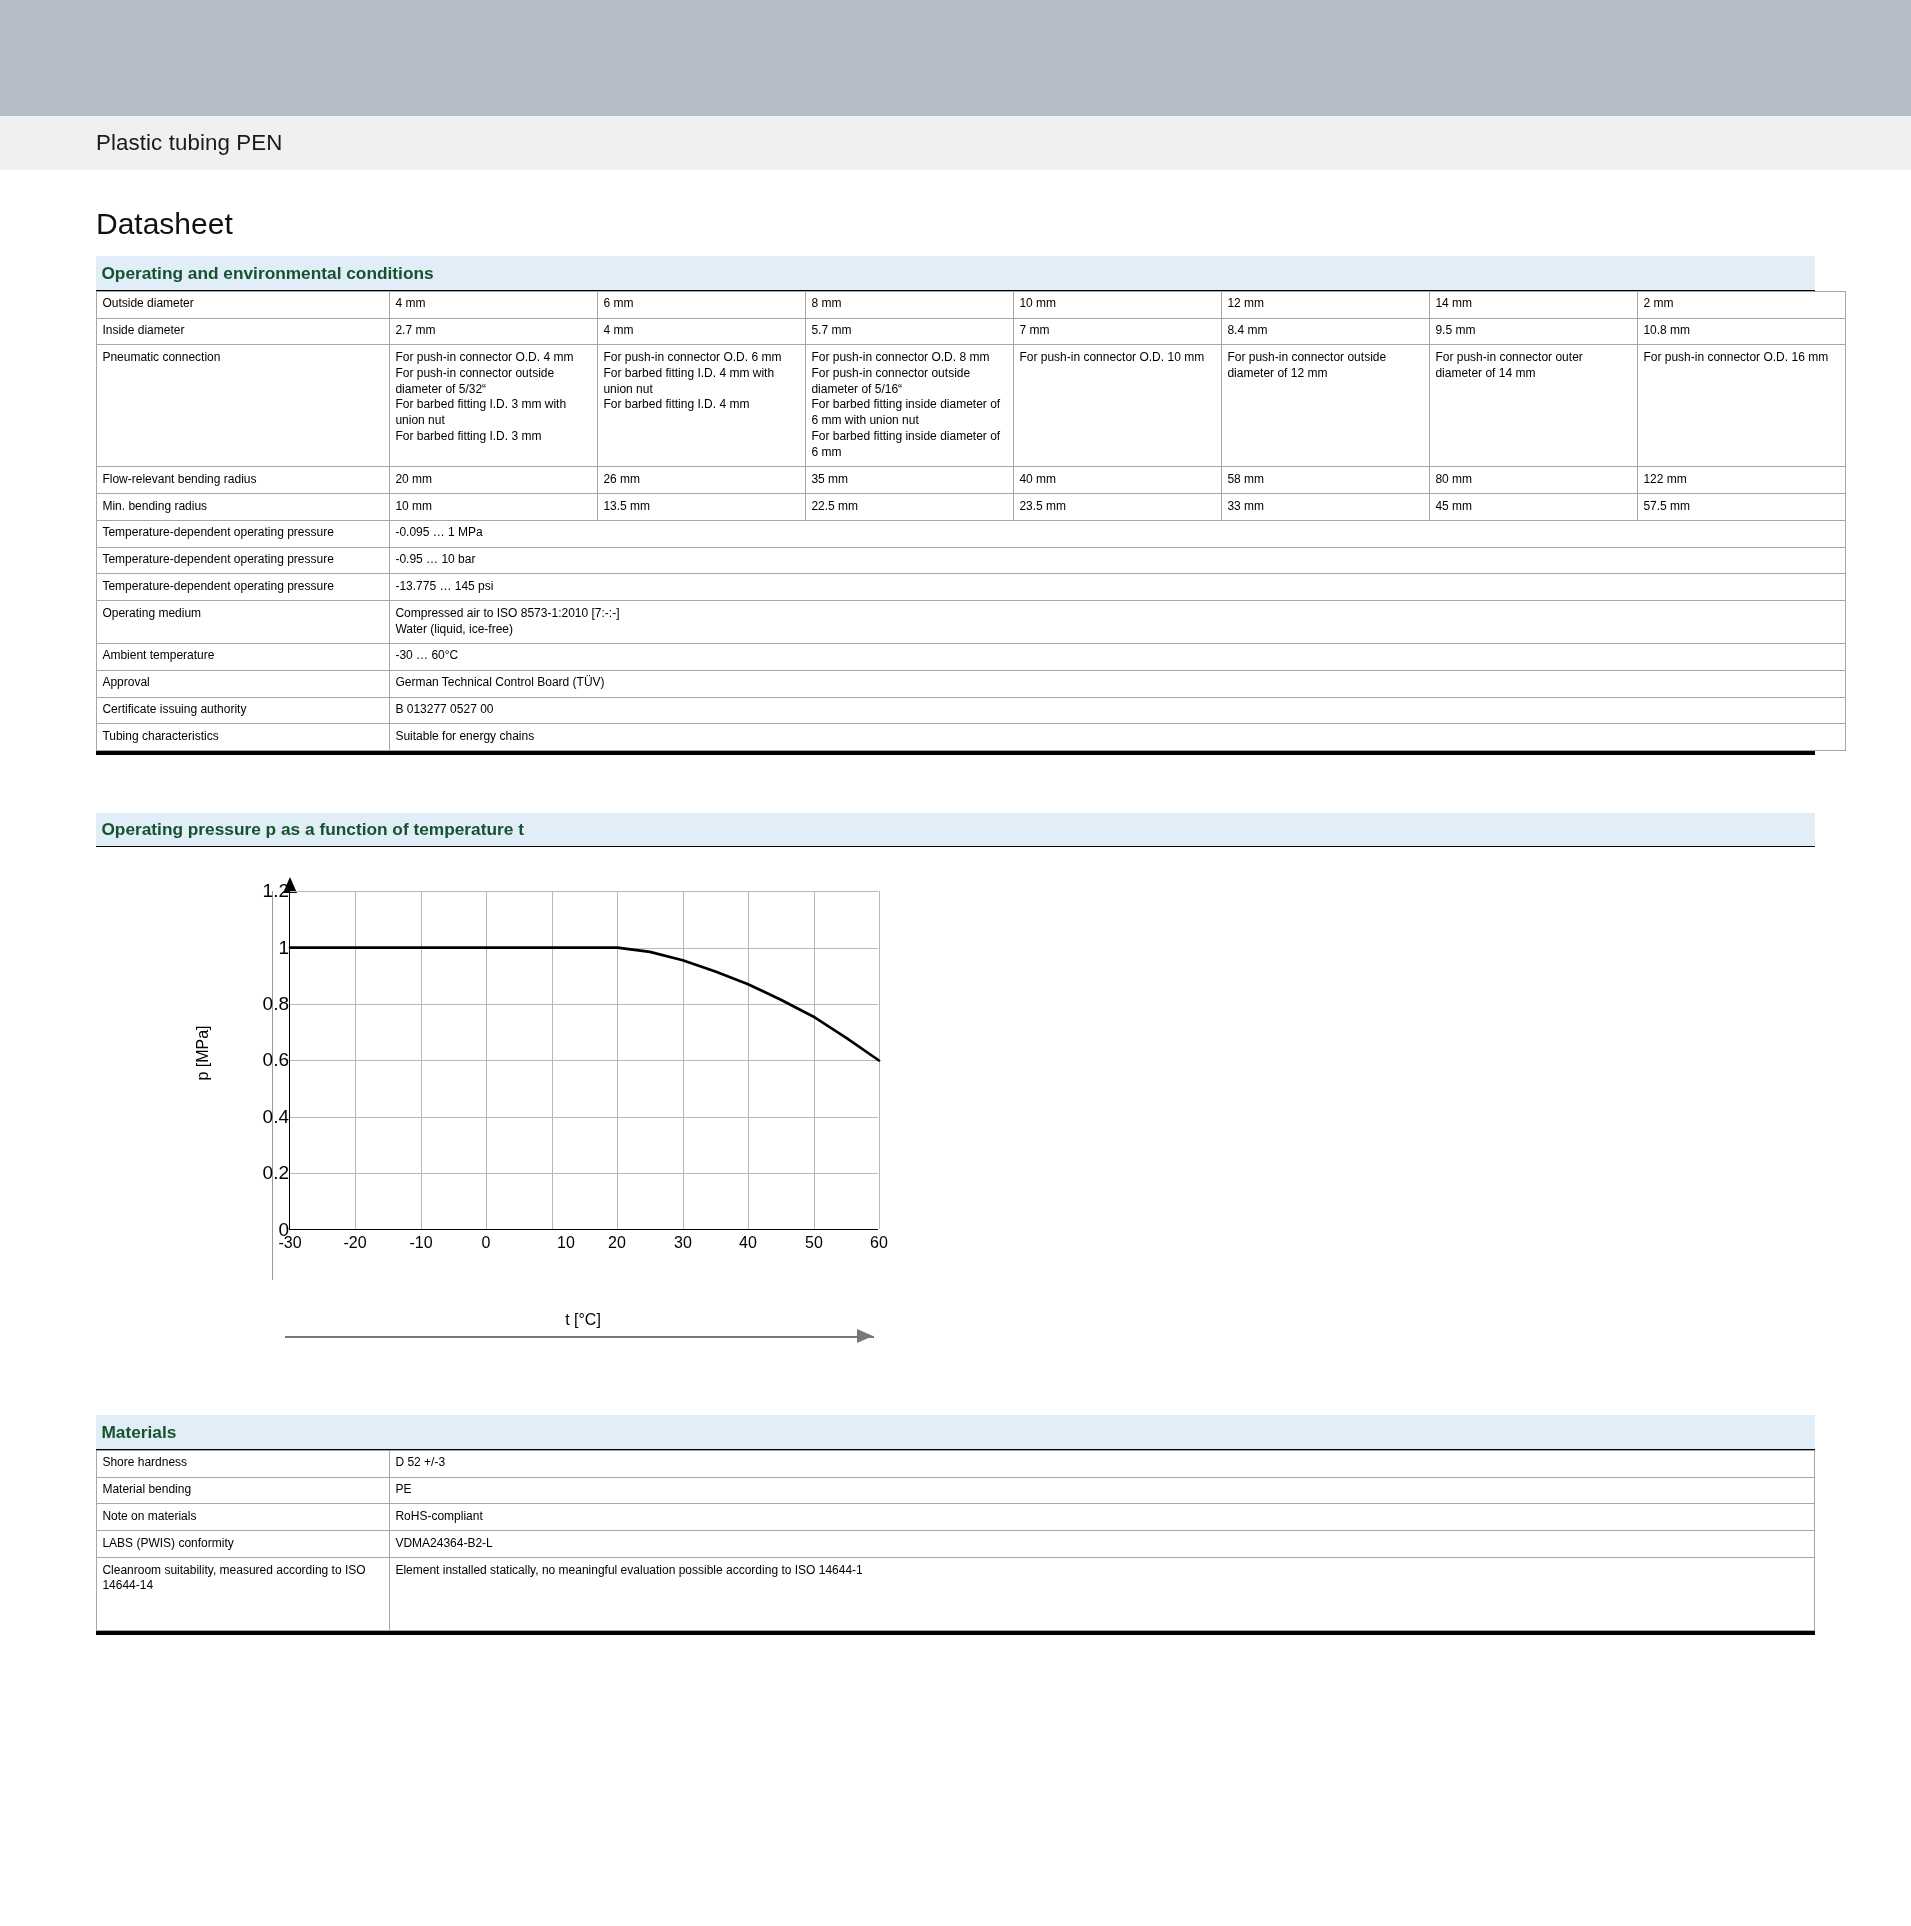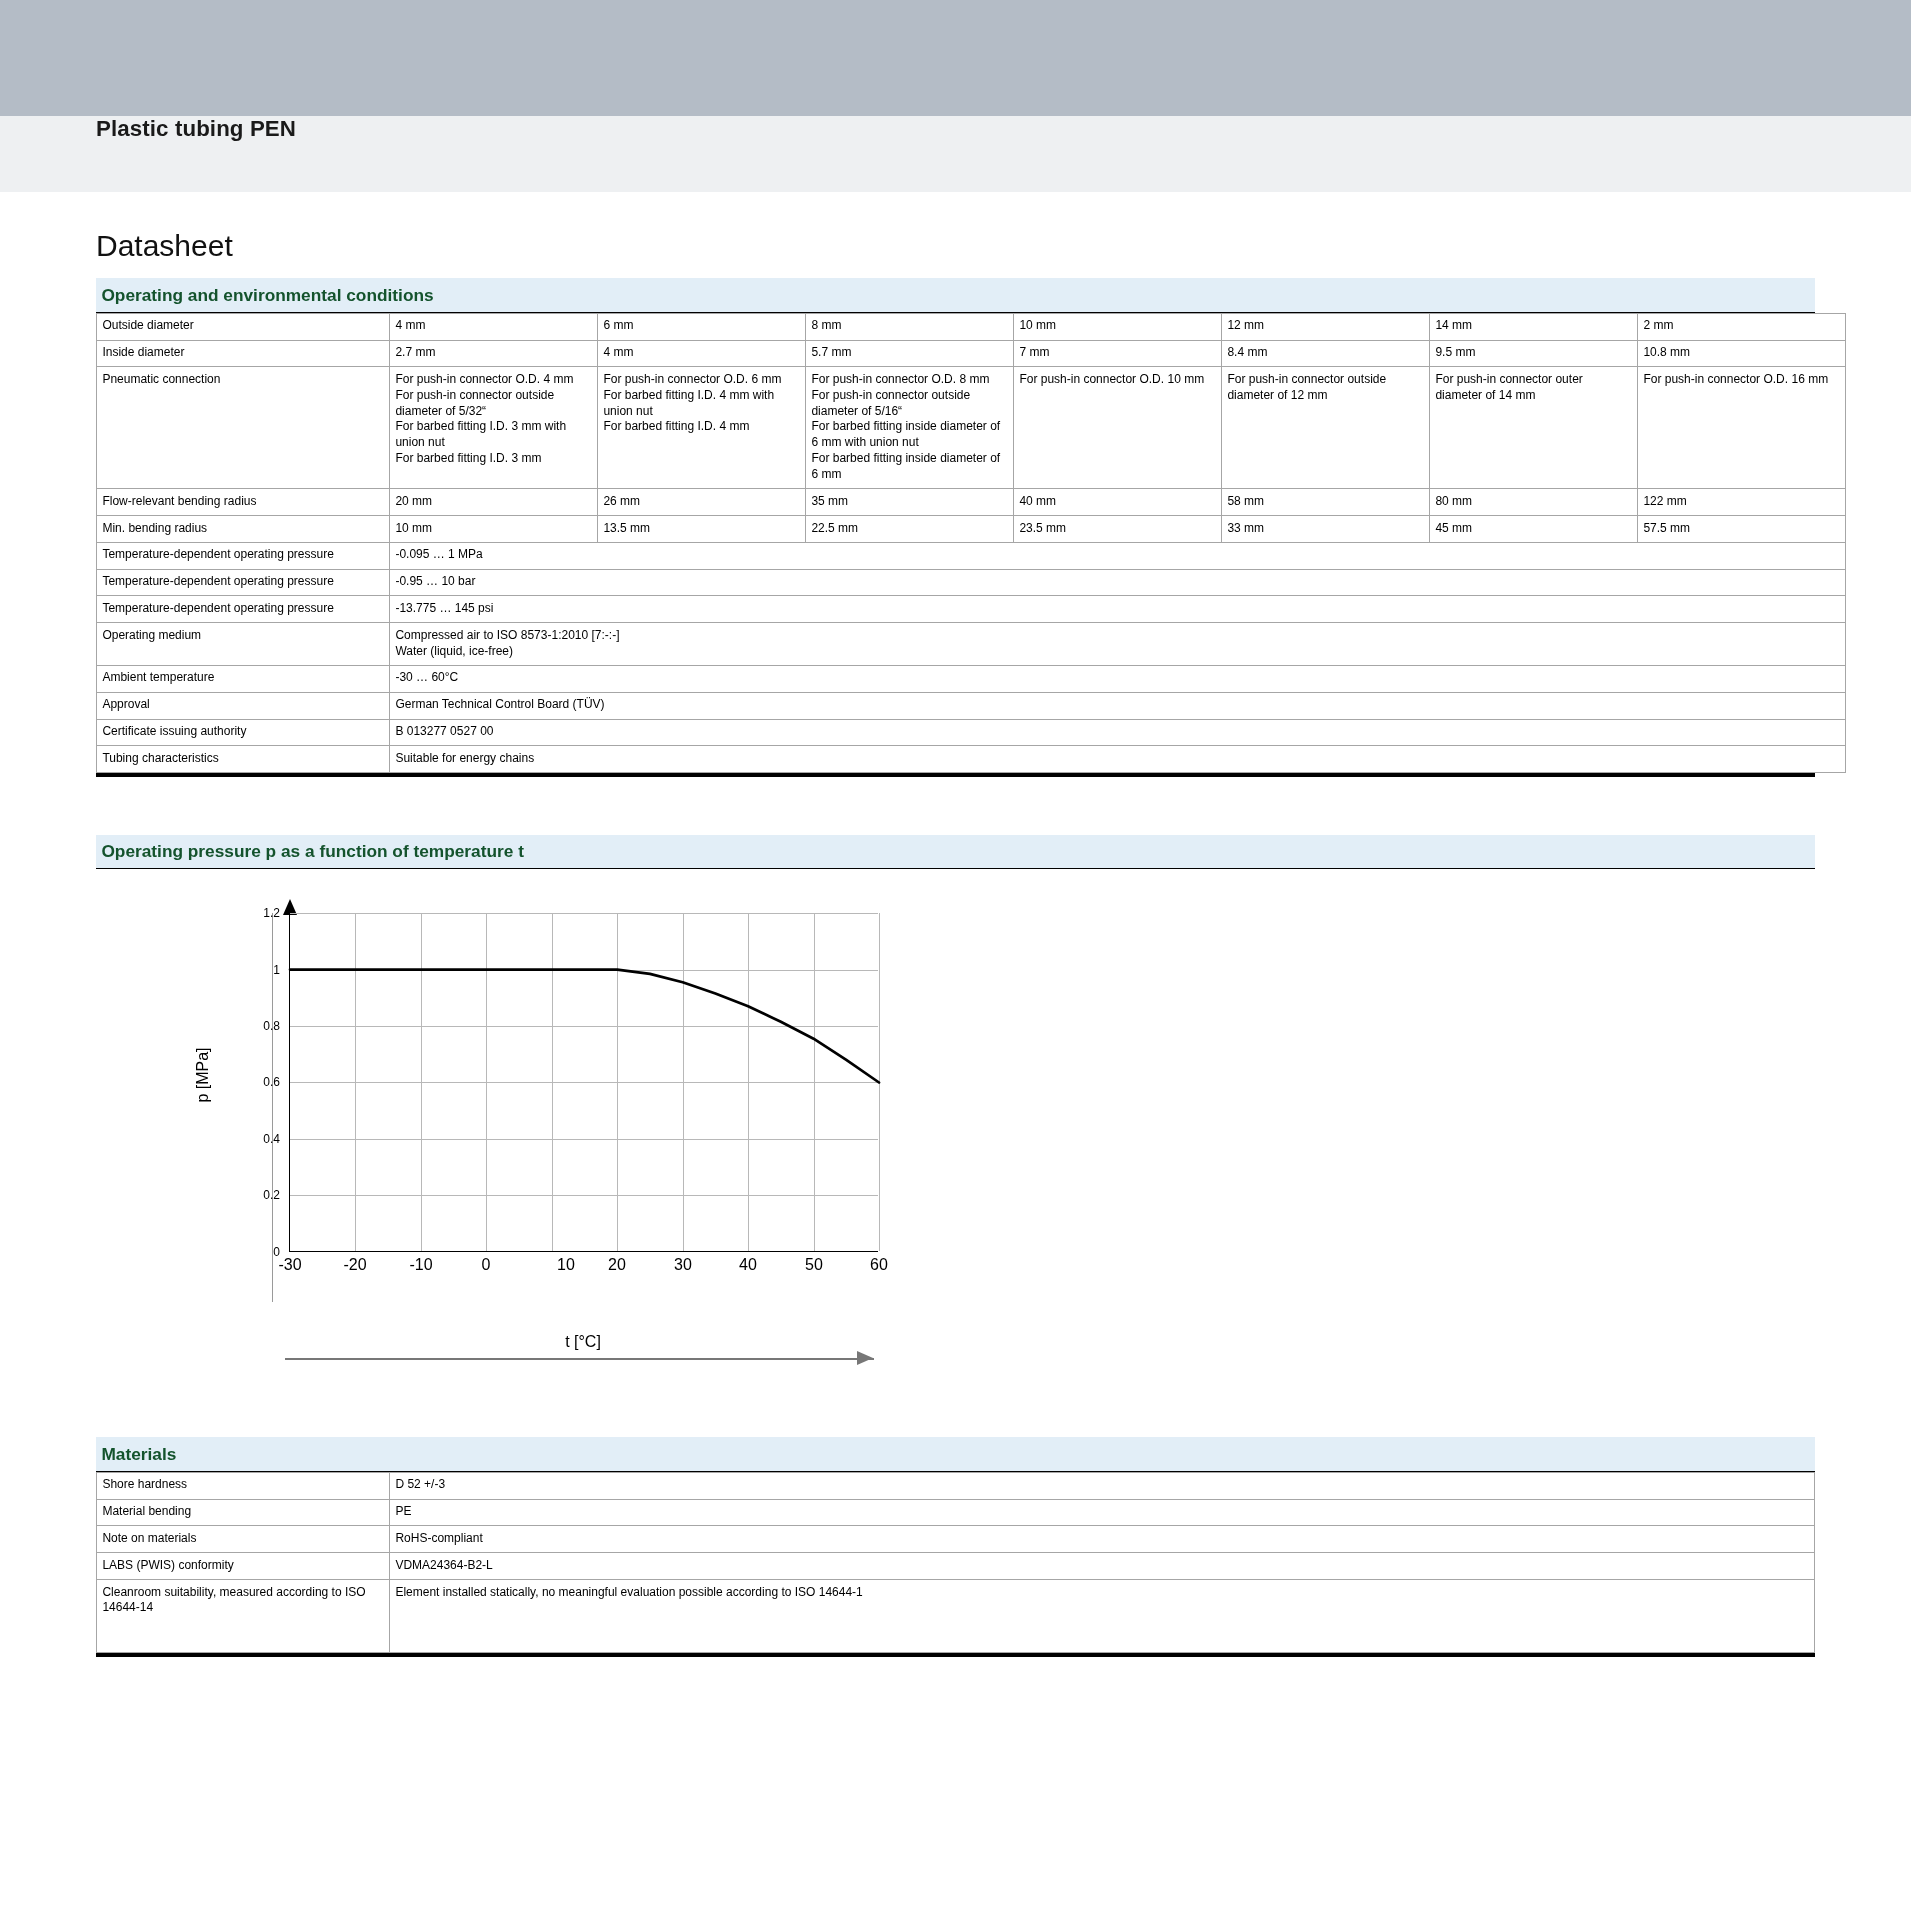--- a/index.html
+++ b/index.html
@@ -18,25 +18,25 @@
     background: #ffffff;
     overflow: hidden;
   }
   
   .top-band {
     height: 116px;
     background: #b4bcc6;
     width: 100%;
   }
   .title-band {
-    height: 76px;
+    height: 54px;
     background: #eef0f2;
     width: 100%;
     display: flex;
-    font-weight: bold;
+    align-items: center;
   }
   .title-band .product-title {
     margin-left: 96px;
     font-size: 22.3px;
     color: #1a1a1a;
     letter-spacing: 0.1px;
   }
   
   .content {
     padding: 0 96px 0 96px;
@@ -105,22 +105,22 @@
     position: absolute;
     left: 0;
     height: 0;
     width: 100%;
     border-top: 0.8px solid #b8b8b8;
   }
   .ytick-label {
     position: absolute;
     right: 100%;
     transform: translateY(-50%);
-    margin-right: 10px;
-    font-size: 12px;
+    margin-right: 1px;
+    font-size: 19px;
     white-space: nowrap;
   }
   .xtick-label {
     position: absolute;
     top: 100%;
     transform: translateX(-50%);
     margin-top: 5px;
     font-size: 16px;
     white-space: nowrap;
   }

